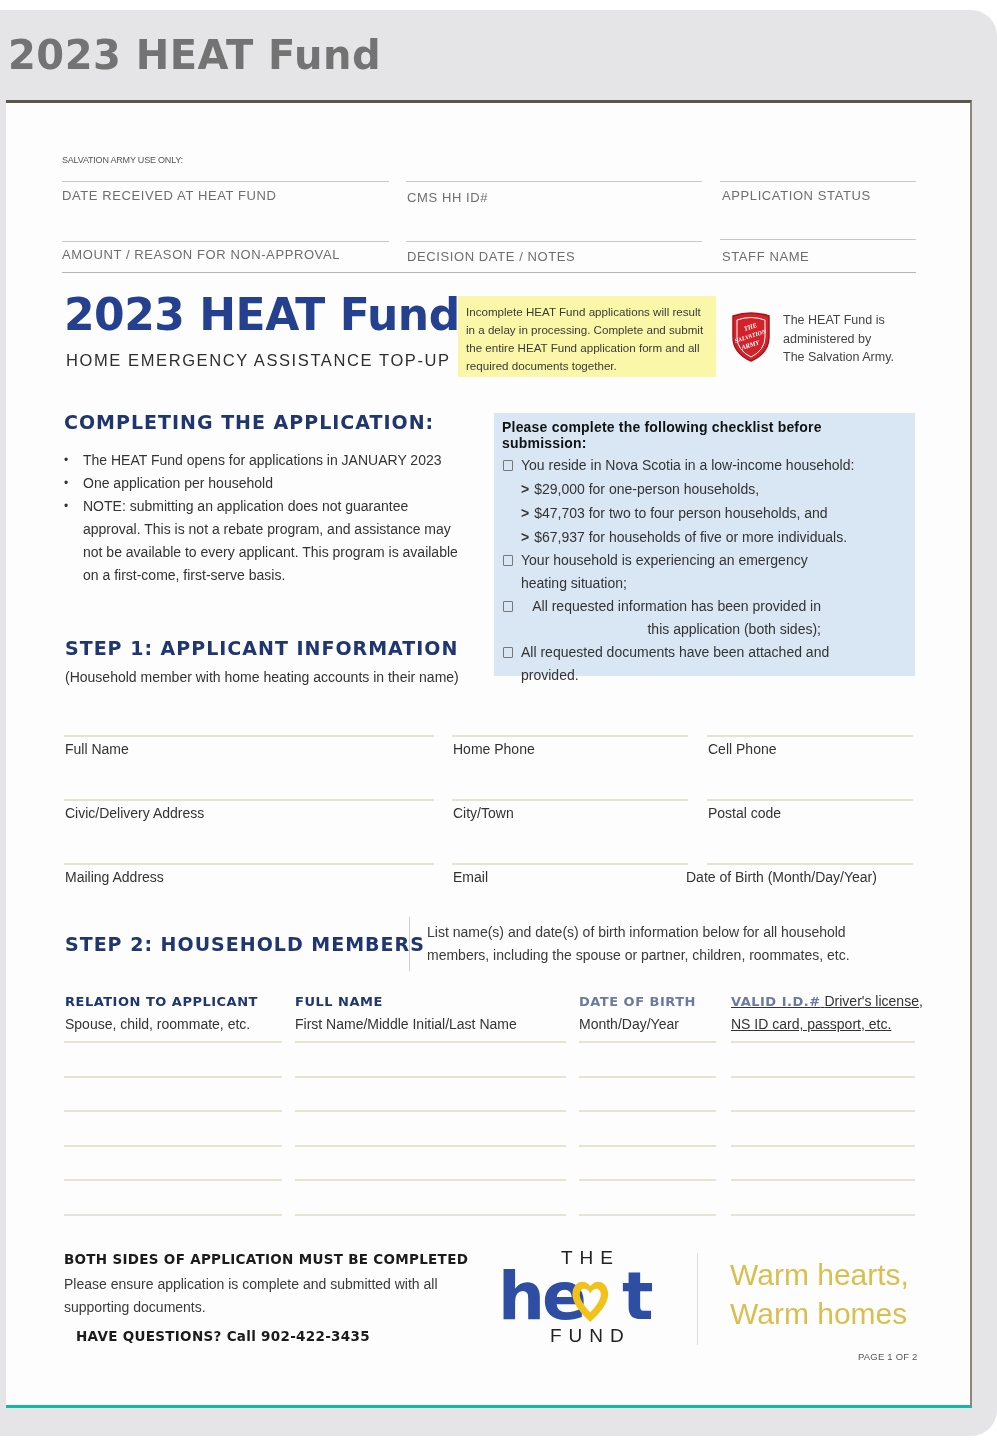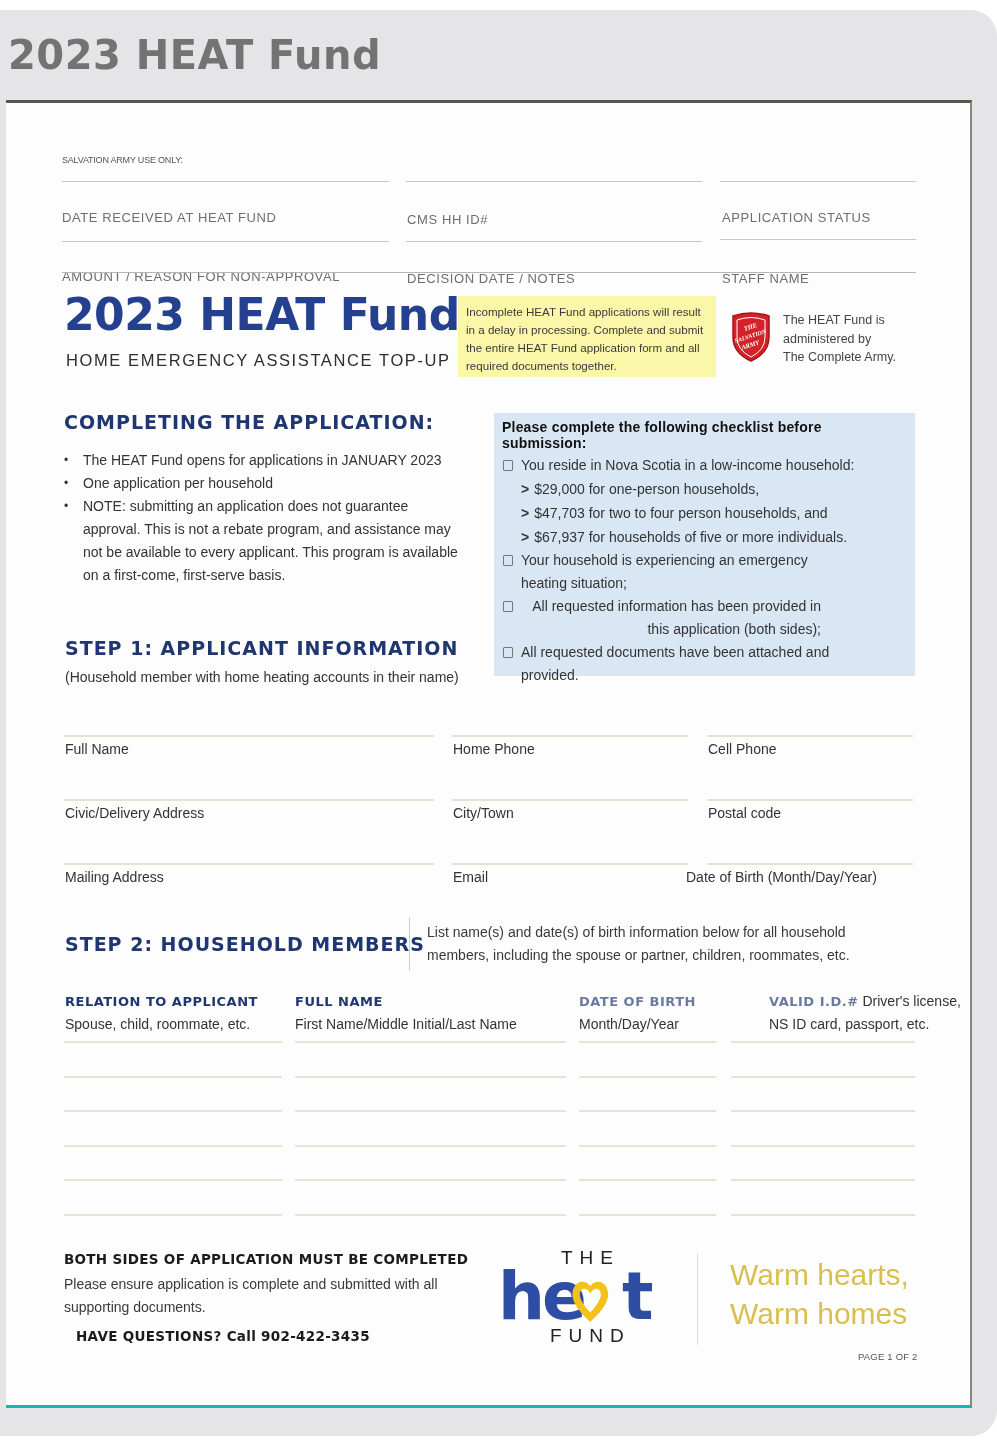--- a/index.html
+++ b/index.html
@@ -3,21 +3,21 @@
 <meta charset="utf-8">
 <style>
   html, body { margin:0; padding:0; }
   body { width:997px; height:1446px; background:#ffffff; position:relative; overflow:hidden; font-family:"Liberation Sans", sans-serif; }
   .frame { position:absolute; left:0; top:10px; width:997px; height:1426px; background:#e5e5e7; border-radius:0 26px 26px 0; }
   .app-title { position:absolute; left:8px; top:32px; font-family:"DejaVu Sans", sans-serif; font-weight:bold; font-size:40px; color:#737373; letter-spacing:0.5px; margin:0; }
   .paper { position:absolute; left:6px; top:100px; width:966px; height:1308px; background:#fdfdfd; border-top:3px solid #5a554d; border-bottom:3px solid #14b8a6; border-right:2px solid #8d877b; box-sizing:border-box; }
   .abs { position:absolute; }
   .admin-note { left:56px; top:52px; font-size:9px; color:#555; letter-spacing:-0.2px; }
   .admin-line { position:absolute; height:1px; background:#c8c8c8; }
-  .admin-label { position:absolute; font-size:13px; color:#6e6e6e; letter-spacing:0.6px;margin-top:22px; }
+  .admin-label { position:absolute; font-size:13px; color:#6e6e6e; letter-spacing:0.6px; }
   .main-title { left:58px; top:186px; font-family:"DejaVu Sans", sans-serif; font-weight:bold; font-size:44px; color:#24408e; letter-spacing:-0.5px; margin:0; }
   .subtitle { left:60px; top:248px; font-size:16.5px; color:#2e2e2e; letter-spacing:1.6px; }
   .notice { left:452px; top:193px; width:258px; height:81px; background:#fbf7a8; box-sizing:border-box; padding:7px 8px; font-size:11.6px; line-height:18px; color:#3a3a3a; }
   .sa-shield { left:724px; top:208px; width:42px; height:52px; }
   .sa-text { left:777px; top:208px; font-size:12.5px; line-height:18.5px; color:#444; }
   .h2 { font-family:"DejaVu Sans", sans-serif; font-weight:bold; color:#1f3670; font-size:19px; letter-spacing:1px; margin:0; }
   .completing { left:58px; top:308px; }
   .bullets { left:58px; top:346px; width:400px; font-size:14px; line-height:23px; color:#333; margin:0; padding:0; list-style:none; }
   .bullets li { position:relative; padding-left:19px; }
   .bullets li::before { content:"•"; position:absolute; left:0; top:0; font-size:12px; }
@@ -80,21 +80,21 @@
   <svg class="abs sa-shield" viewBox="0 0 42 52">
     <path d="M3 5 Q21 -1 39 5 L39 26 Q39 42 21 50 Q3 42 3 26 Z" fill="#d2232a" stroke="#a8141b" stroke-width="1.5"></path>
     <path d="M7 9 Q21 4 35 9 L35 26 Q35 39 21 46 Q7 39 7 26 Z" fill="none" stroke="#ffffff" stroke-width="1"></path>
     <text x="21" y="18" font-size="6.5" fill="#fff" text-anchor="middle" font-family="Liberation Serif, serif" font-style="italic" font-weight="bold" transform="rotate(-18 21 18)">THE</text>
     <text x="21" y="27" font-size="6" fill="#fff" text-anchor="middle" font-family="Liberation Serif, serif" font-style="italic" font-weight="bold" transform="rotate(-18 21 27)">SALVATION</text>
     <text x="21" y="36" font-size="6.5" fill="#fff" text-anchor="middle" font-family="Liberation Serif, serif" font-style="italic" font-weight="bold" transform="rotate(-18 21 36)">ARMY</text>
   </svg>
   <div class="abs sa-text">
     <div>The HEAT Fund is</div>
     <div>administered by</div>
-    <div>The Complete Army.</div>
+    <div>The Salvation Army.</div>
   </div>
 
   <h3 class="abs h2 completing">COMPLETING THE APPLICATION:</h3>
   <ul class="abs bullets">
     <li>The HEAT Fund opens for applications in JANUARY 2023</li>
     <li>One application per household</li>
     <li>NOTE: submitting an application does not guarantee approval. This is not a rebate program, and assistance may not be available to every applicant. This program is available on a first-come, first-serve basis.</li>
   </ul>
 
   <div class="abs checklist">
@@ -153,21 +153,21 @@
     <span>Spouse, child, roommate, etc.</span>
   </div>
   <div class="col-head" style="left:289px;top:887px;">
     <b>FULL NAME</b><br>
     <span>First Name/Middle Initial/Last Name</span>
   </div>
   <div class="col-head" style="left:573px;top:887px;">
     <b class="light">DATE OF BIRTH</b><br>
     <span>Month/Day/Year</span>
   </div>
-  <div class="col-head" style="left:763px;top:887px;">
+  <div class="col-head" style="left:725px;top:887px;text-decoration:underline;">
     <b class="light">VALID I.D.#</b>
     <span>Driver's license,</span><br>
     <span>NS ID card, passport, etc.</span>
   </div>
 
   <div id="member-rows">
       <div>
         <div class="field-line" style="left: 58px; top: 938px; width: 218px;"></div>
         <div class="field-line" style="left: 289px; top: 938px; width: 271px;"></div>
         <div class="field-line" style="left: 573px; top: 938px; width: 137px;"></div>

